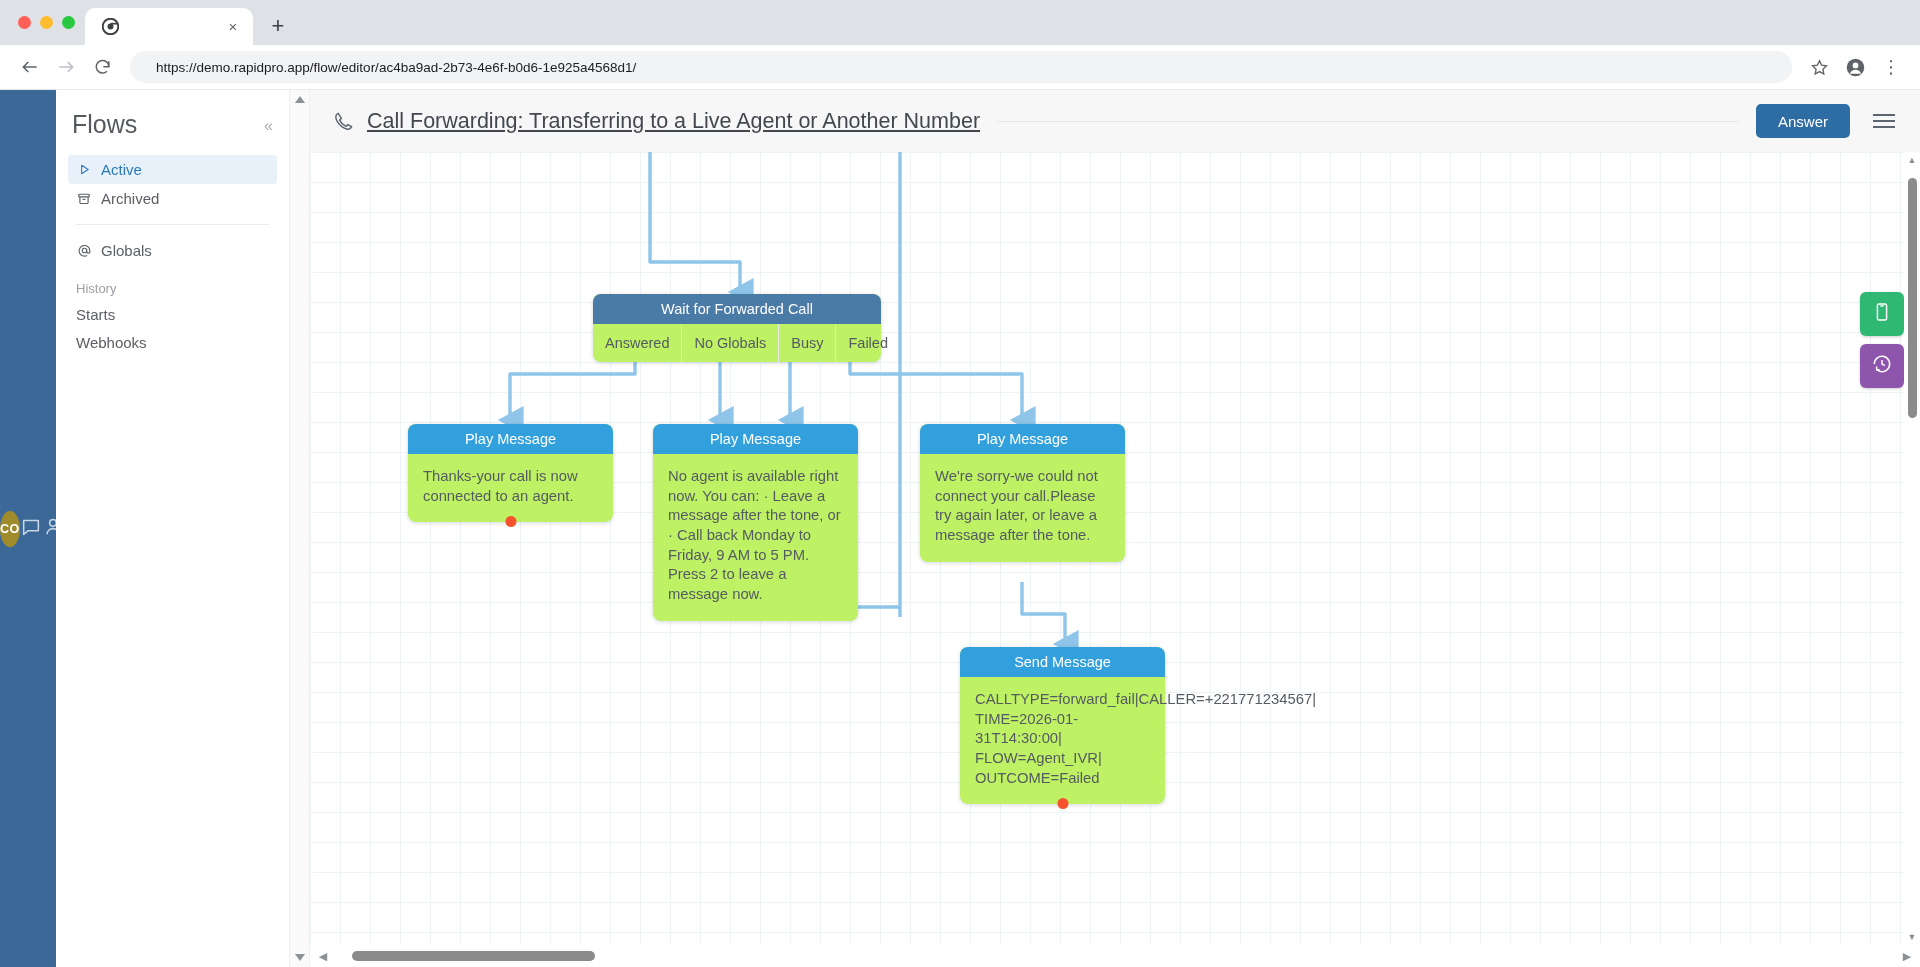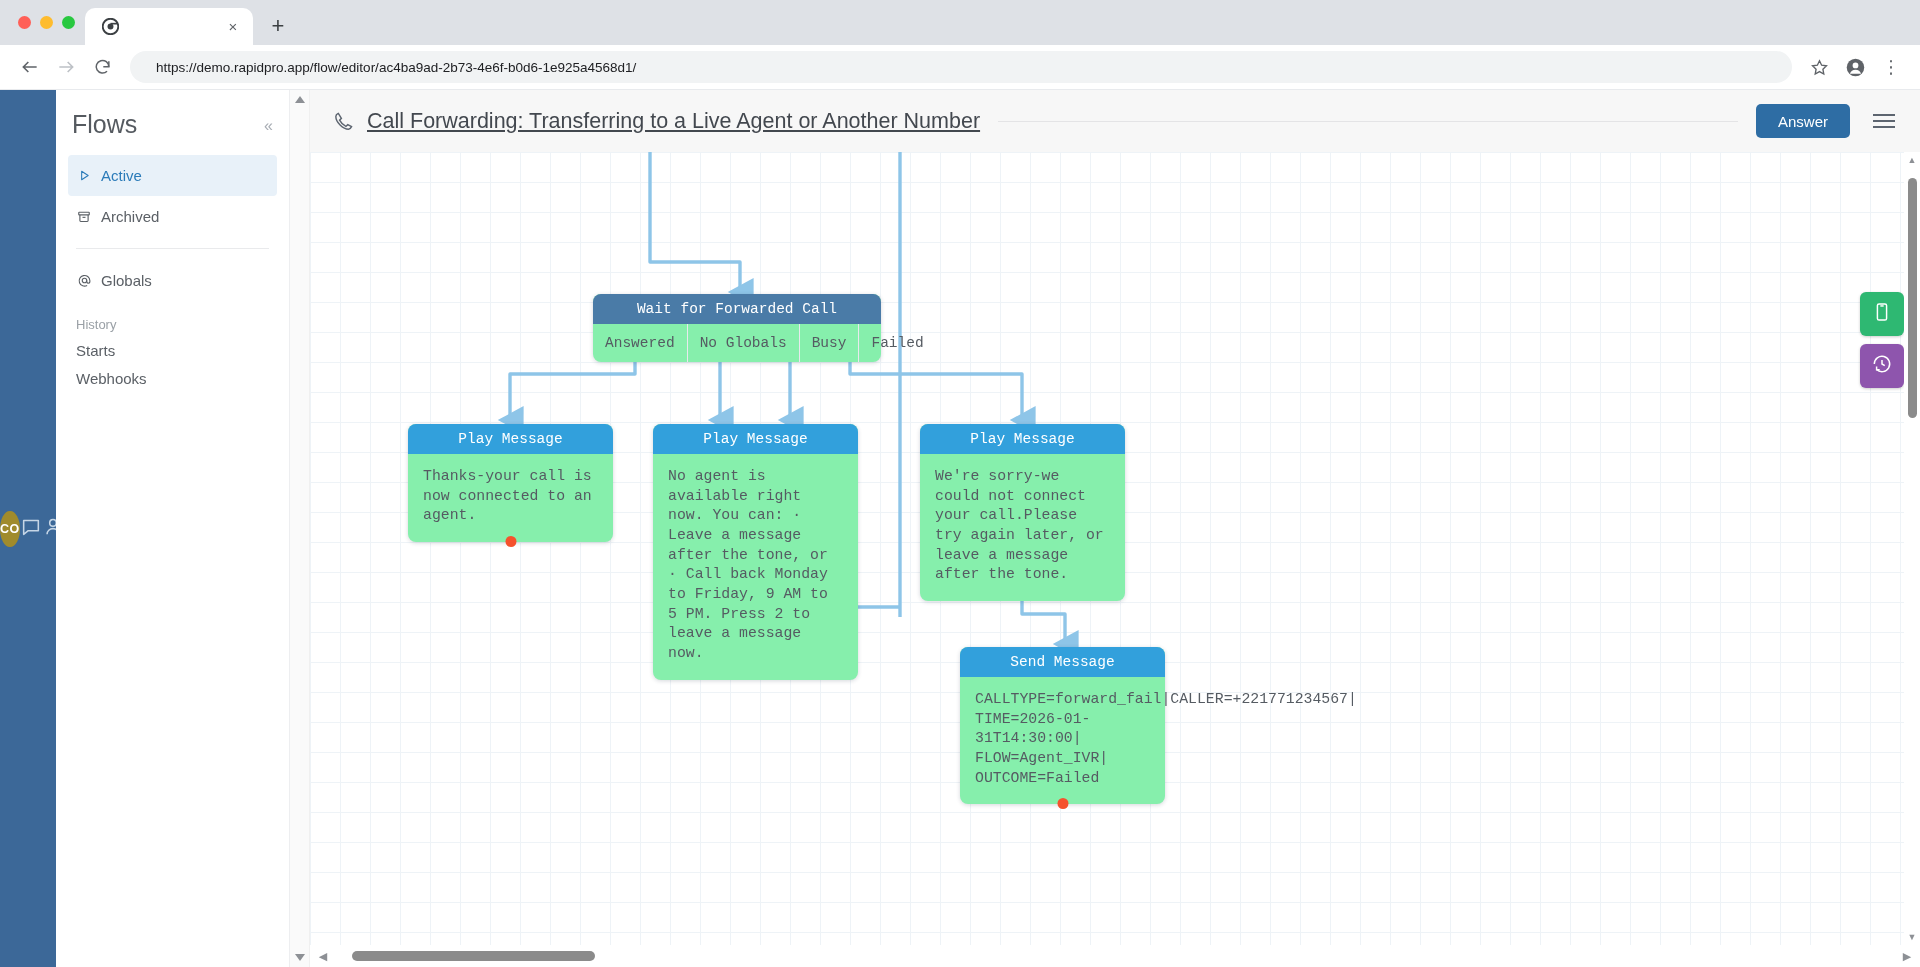--- a/index.html
+++ b/index.html
@@ -91,21 +91,21 @@
     position: relative; border-right: 1px solid #edeef0;
   }
   .side-head {
     display: flex; align-items: flex-start; justify-content: space-between;
     padding: 0 16px 0 16px;
   }
   .side-title { font-size: 25px; color: #555a60; font-weight: 400; line-height: 1; }
   .collapse { color: #a8adb4; font-size: 16px; line-height: 1; margin-top: 6px; }
   .side-list { margin-top: 18px; }
   .side-item {
-    display: flex; align-items: center; gap: 9px; height: 41px;
+    display: flex; align-items: center; gap: 9px; height: 29px;
     margin: 0 12px; padding: 0 8px; border-radius: 4px;
     font-size: 15px; color: #5b6066;
   }
   .side-item.sel { background: #e8f1f9; color: #2b7bb9; }
   .side-item .si-ic { width: 16px; display: flex; align-items: center; justify-content: center;
     color: inherit; flex: 0 0 16px; }
   .side-div { height: 1px; background: #e9eaec; margin: 11px 20px 11px 20px; }
   .side-group { font-size: 13px; color: #9aa0a6; padding: 2px 20px 4px 20px; }
   .side-sub {
     font-size: 15px; color: #5b6066; padding: 4px 20px; margin: 0 0 0 0; height: 28px;
@@ -152,22 +152,22 @@
     background-color: #fff;
     background-image:
       linear-gradient(to right, #eef3f7 1px, transparent 1px),
       linear-gradient(to bottom, #eef3f7 1px, transparent 1px);
     background-size: 30px 30px;
   }
   .conn-svg { position: absolute; left: 0; top: 0; width: 100%; height: 100%; overflow: visible; }
 
   
   .node {
-    position: absolute; background: #86efac; border-radius: 8px;
-    box-shadow: 0 1px 4px rgba(20,40,60,.18); overflow: visible; z-index: 3; font-family: Liberation Mono, monospace;
+    position: absolute; background: #bef264; border-radius: 8px;
+    box-shadow: 0 1px 4px rgba(20,40,60,.18); overflow: visible; z-index: 3;
   }
   .node-head {
     color: #fff; font-size: 14.5px; text-align: center; padding: 7px 8px;
     border-radius: 8px 8px 0 0;
   }
   .node-head.dark { background: #4a7ba7; }
   .node-head.light { background: #32a0dc; }
   .node-body { padding: 13px 15px 16px 15px; font-size: 14.8px; color: #555b62;
     line-height: 1.33; }
   .node-exits { display: flex; }

